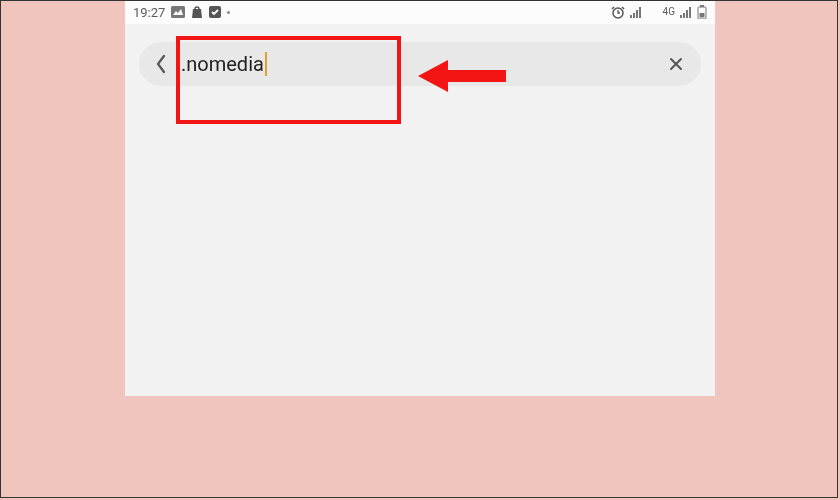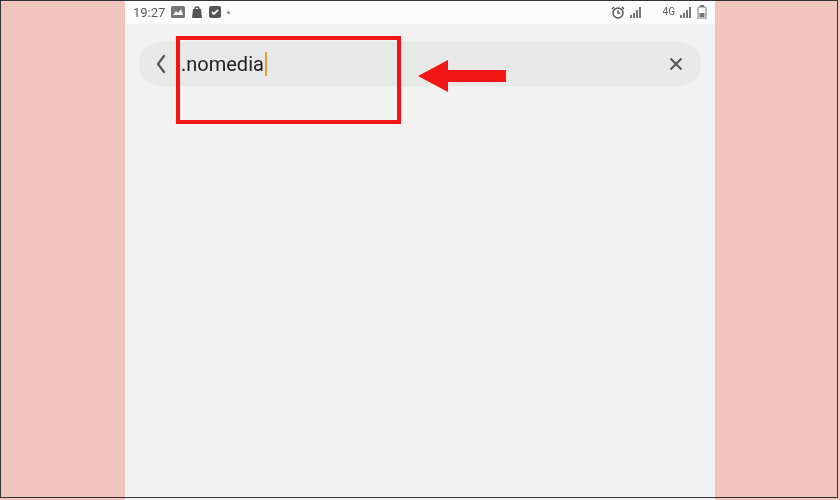--- a/index.html
+++ b/index.html
@@ -16,21 +16,21 @@
       top: 0; left: 0;
       width: 838px; height: 498px;
       border: 1px solid #333;
       pointer-events: none;
     }
     .phone-area {
       position: absolute;
       left: 125px;
       top: 0;
       width: 590px;
-      height: 500px;
+      height: 396px;
       background: #f2f2f2;
     }
     .status-bar {
       height: 24px;
       background: #fcfcfc;
       display: flex;
       align-items: center;
       justify-content: space-between;
       padding: 0 8px;
       font-size: 13px;

